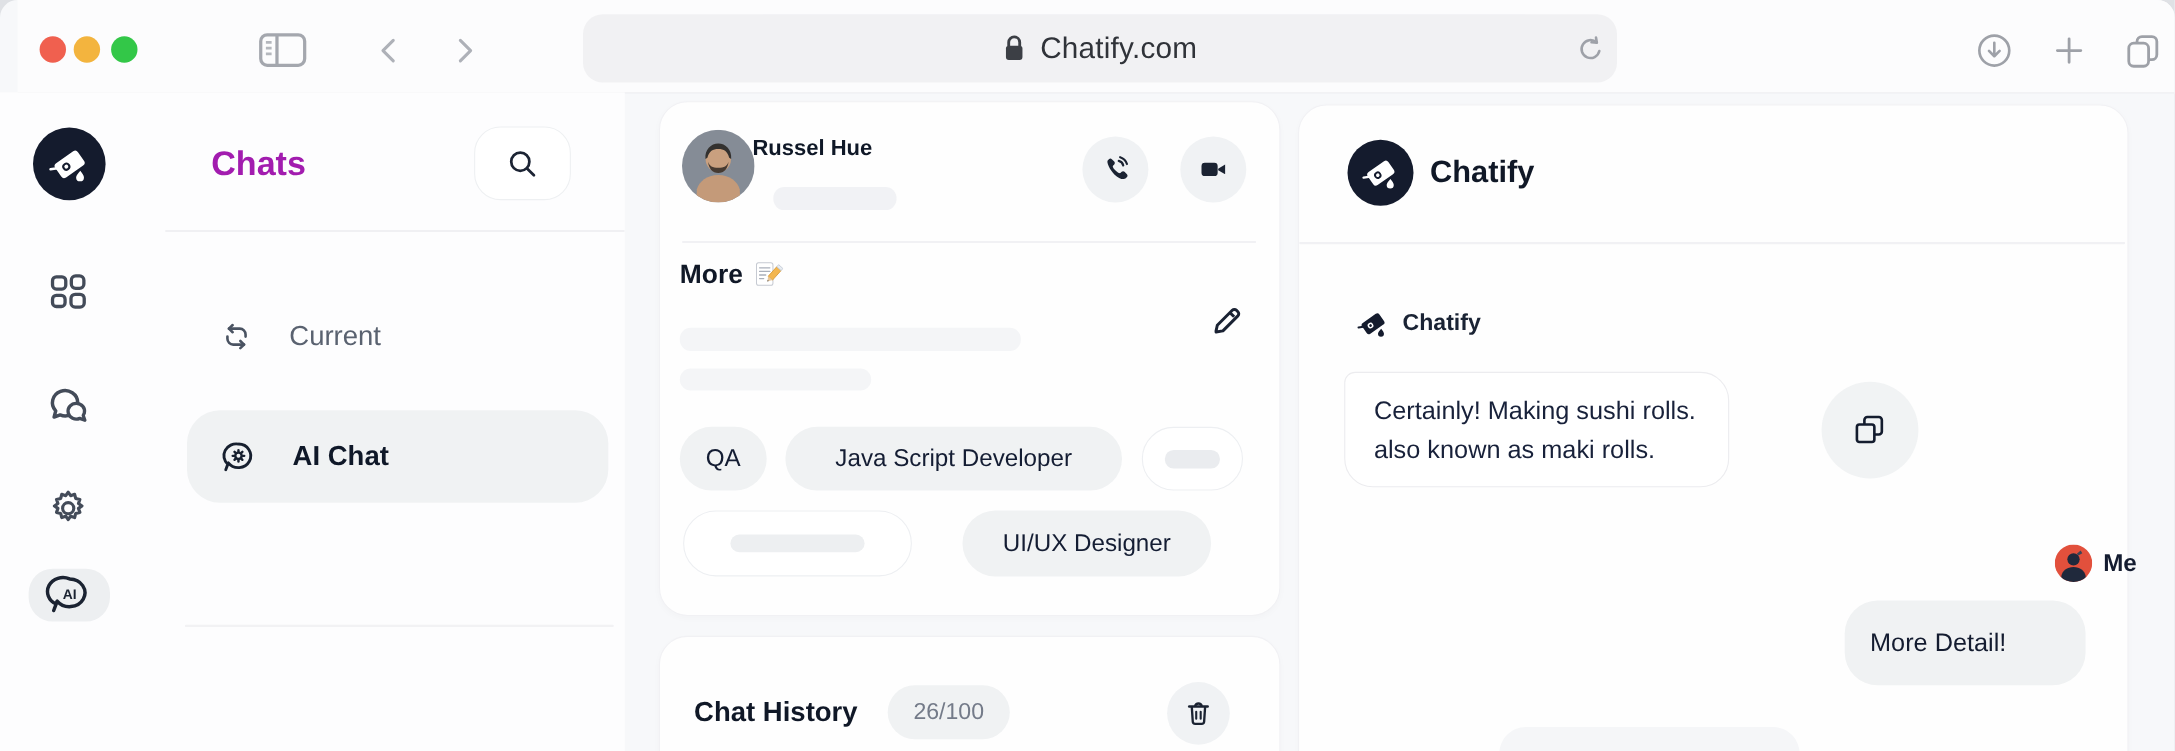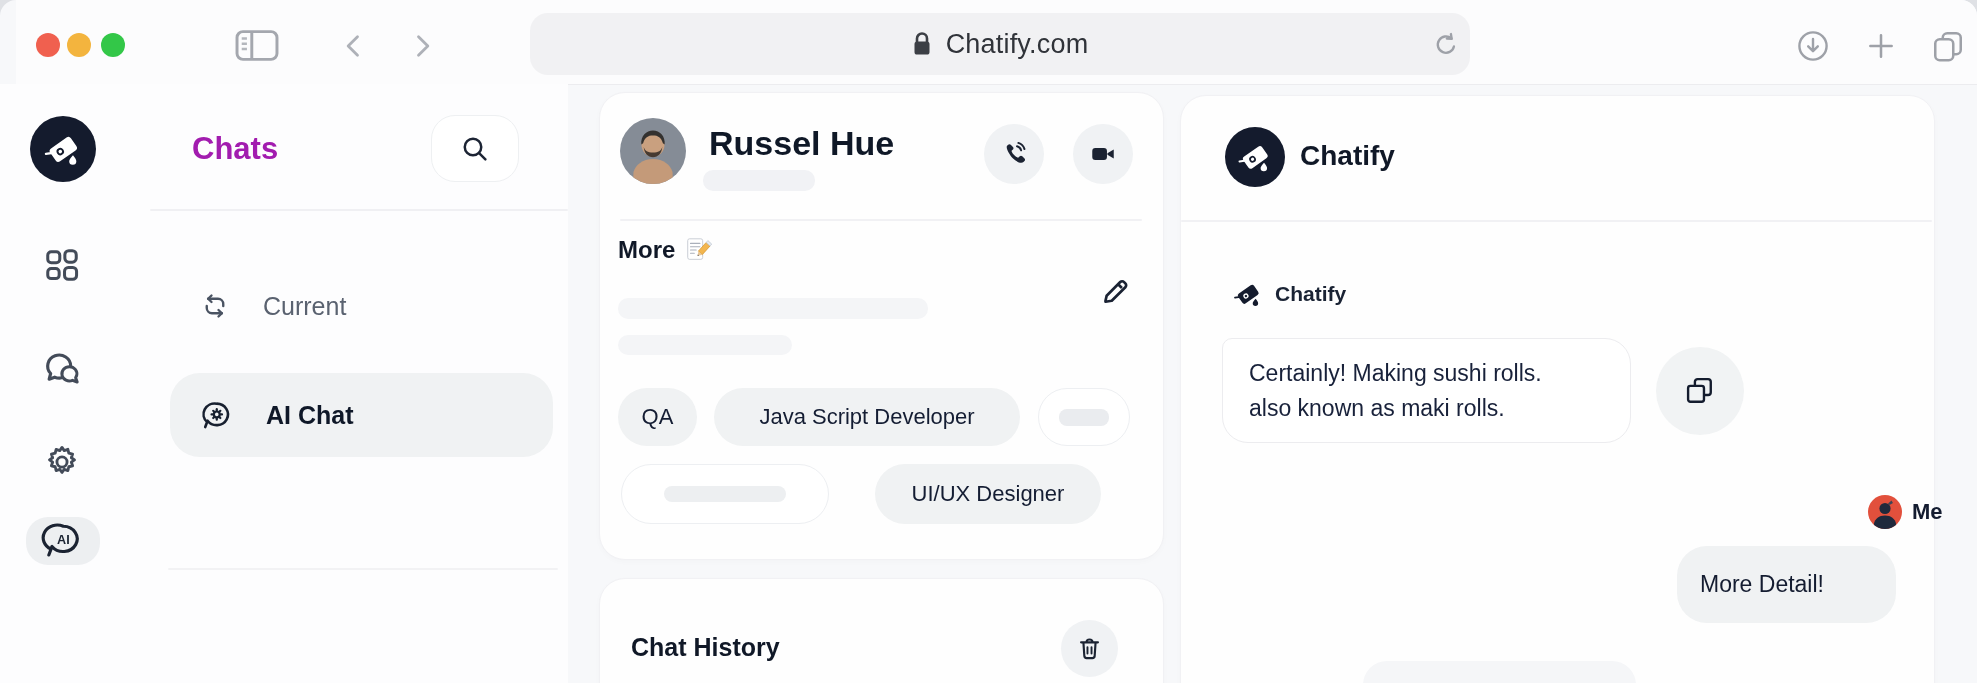--- a/index.html
+++ b/index.html
@@ -43,21 +43,21 @@
   .nav-item{
     position:absolute;left:170px;width:383px;display:flex;align-items:center;
     gap:21px;padding-left:30px;box-sizing:border-box;cursor:pointer;
   }
   .nav-label{font-size:25px;color:#5a6270;margin-left:12px;}
   .nav-item.active{background:#f0f2f3;border-radius:30px;}
   .nav-item.active .nav-label{color:#0f1828;font-weight:700;text-align:center;}
   .divider{position:absolute;background:#f0f0f3;height:2px;border-radius:1px;}
   .section-title{font-weight:700;color:#101827;}
   .bubble-bot{
-    position:absolute;left:1222px;top:338px;width:409px;height:105px;
+    position:absolute;left:1222px;top:338px;width:350px;height:105px;
     background:#ffffff;border:1.5px solid #ececef;border-radius:10px 26px 26px 26px;
     box-sizing:border-box;padding:17px 20px 0 26px;
     font-size:23px;line-height:35px;color:#18213a;
   }
   .bubble-me{
     position:absolute;left:1677px;top:546px;width:219px;height:77px;
     background:#f0f2f3;border-radius:30px;
     display:flex;align-items:center;padding-left:23px;box-sizing:border-box;
     font-size:23px;color:#141c30;
   }
@@ -206,21 +206,21 @@
       </defs>
     <g clip-path="url(#avclip)">
       <rect width="66" height="66" fill="#858c96"></rect>
       <path d="M33 41 c-10.5 0 -17.5 6 -19.5 13 L13 66 h40 l-.5 -12 c-2 -7 -9 -13 -19.5 -13z" fill="#c49a79"></path>
       <circle cx="33" cy="27" r="11.5" fill="#c9a07f"></circle>
       <path d="M21.3 26.5 c-.7 -8.5 5 -14 11.7 -14 6.7 0 12.4 5.5 11.7 14 l-1.8 -1.2 c-1.8 -6 -4.8 -7.8 -9.9 -7.8 -5.1 0 -8.1 1.8 -9.9 7.8z" fill="#33312f"></path>
       <path d="M23.7 29 c.6 6 4 10.3 9.3 10.3 5.3 0 8.7 -4.3 9.3 -10.3 -1.2 3.8 -4 5.6 -9.3 5.6 -5.3 0 -8.1 -1.8 -9.3 -5.6z" fill="#463a31"></path>
     </g>
   </svg>
 
-  <div class="abs" style="left:709px;top:124px;font-size:34px;font-weight:700;color:#0f1827;">Russel Hue</div>
+  <div class="abs" style="left:684px;top:124px;font-size:20px;font-weight:700;color:#0f1827;">Russel Hue</div>
   <div class="skel" style="left:703px;top:170px;width:112px;height:21px;background:#f1f2f5;"></div>
 
   <div class="circle-btn" style="left:984px;top:124px;width:60px;height:60px;">
     <svg width="28" height="28" viewBox="0 0 24 24">
       <path d="M6.1 4.9 l.9 -.9 c.6 -.6 1.6 -.6 2.2 0 l1.9 1.9 c.6 .6 .6 1.6 0 2.2 l-1 1 c-.3 .3 -.2 1.6 2 3.8 2.2 2.2 3.5 2.3 3.8 2 l1 -1 c.6 -.6 1.6 -.6 2.2 0 l1.9 1.9 c.6 .6 .6 1.6 0 2.2 l-.9 .9 c-1.4 1.4 -5.4 .5 -8.9 -3 C7.7 12.4 4.7 6.3 6.1 4.9z" fill="#1b2332"></path>
       <path d="M14.6 5.4 a4.8 4.8 0 0 1 3.5 3.5" fill="none" stroke="#1b2332" stroke-width="1.7" stroke-linecap="round"></path>
       <path d="M15.7 2.5 a8 8 0 0 1 5.3 5.3" fill="none" stroke="#1b2332" stroke-width="1.7" stroke-linecap="round"></path>
     </svg>
   </div>
 
@@ -261,20 +261,21 @@
     <span class="skel" style="position:static;width:50px;height:17px;background:#eaecef;border-radius:8px;"></span>
   </div>
 
   <div class="pill ghost" style="left:621px;top:464px;width:208px;height:60px;box-sizing:border-box;">
     <span class="skel" style="position:static;width:122px;height:16px;background:#edeff1;border-radius:8px;"></span>
   </div>
   <div class="pill" style="left:875px;top:464px;width:226px;height:60px;">UI/UX Designer</div>
 
   <div class="card" style="left:599px;top:578px;width:563px;height:130px;border-radius:26px 26px 0 0;"></div>
   <div class="abs section-title" style="left:631px;top:633px;font-size:25px;">Chat History</div>
+  <div class="pill" style="left:807px;top:623px;width:111px;height:49px;font-size:21px;color:#747b89;font-weight:400;border-radius:25px;">26/100</div>
   <div class="circle-btn" style="left:1061px;top:620px;width:57px;height:57px;">
     <svg width="27" height="27" viewBox="0 0 24 24">
       <path d="M4.5 6.5 h15" stroke="#1b2332" stroke-width="1.9" stroke-linecap="round" fill="none"></path>
       <path d="M9.4 6.2 a2.6 2.2 0 0 1 5.2 0" stroke="#1b2332" stroke-width="1.9" fill="none"></path>
       <path d="M6.6 6.5 l.8 12.1 a2 2 0 0 0 2 1.9 h5.2 a2 2 0 0 0 2 -1.9 l.8 -12.1" stroke="#1b2332" stroke-width="1.9" fill="none" stroke-linejoin="round"></path>
       <path d="M10.2 10.8 v5.6 M13.8 10.8 v5.6" stroke="#1b2332" stroke-width="1.7" stroke-linecap="round" fill="none"></path>
     </svg>
   </div>
 
   <div class="card" style="left:1180px;top:95px;width:753px;height:640px;"></div>

